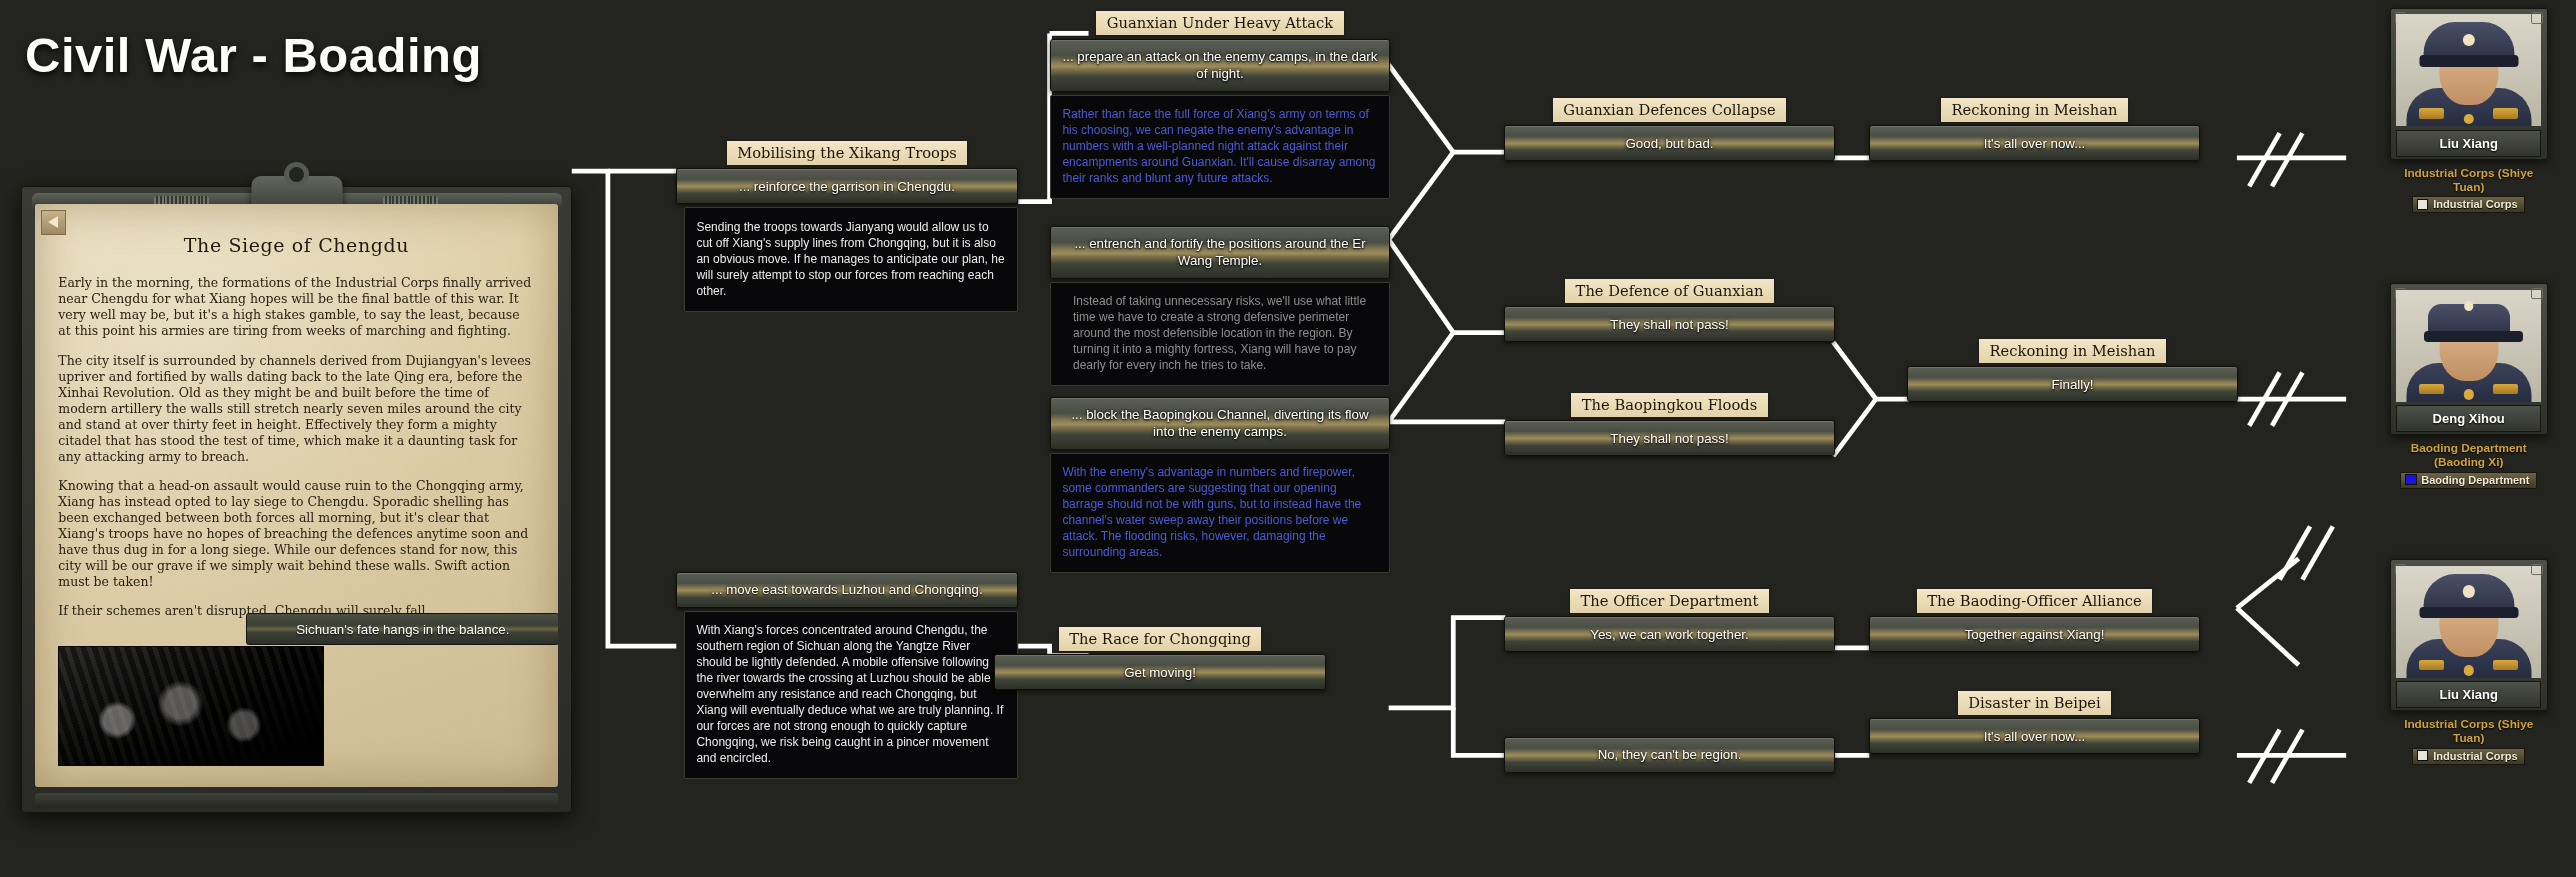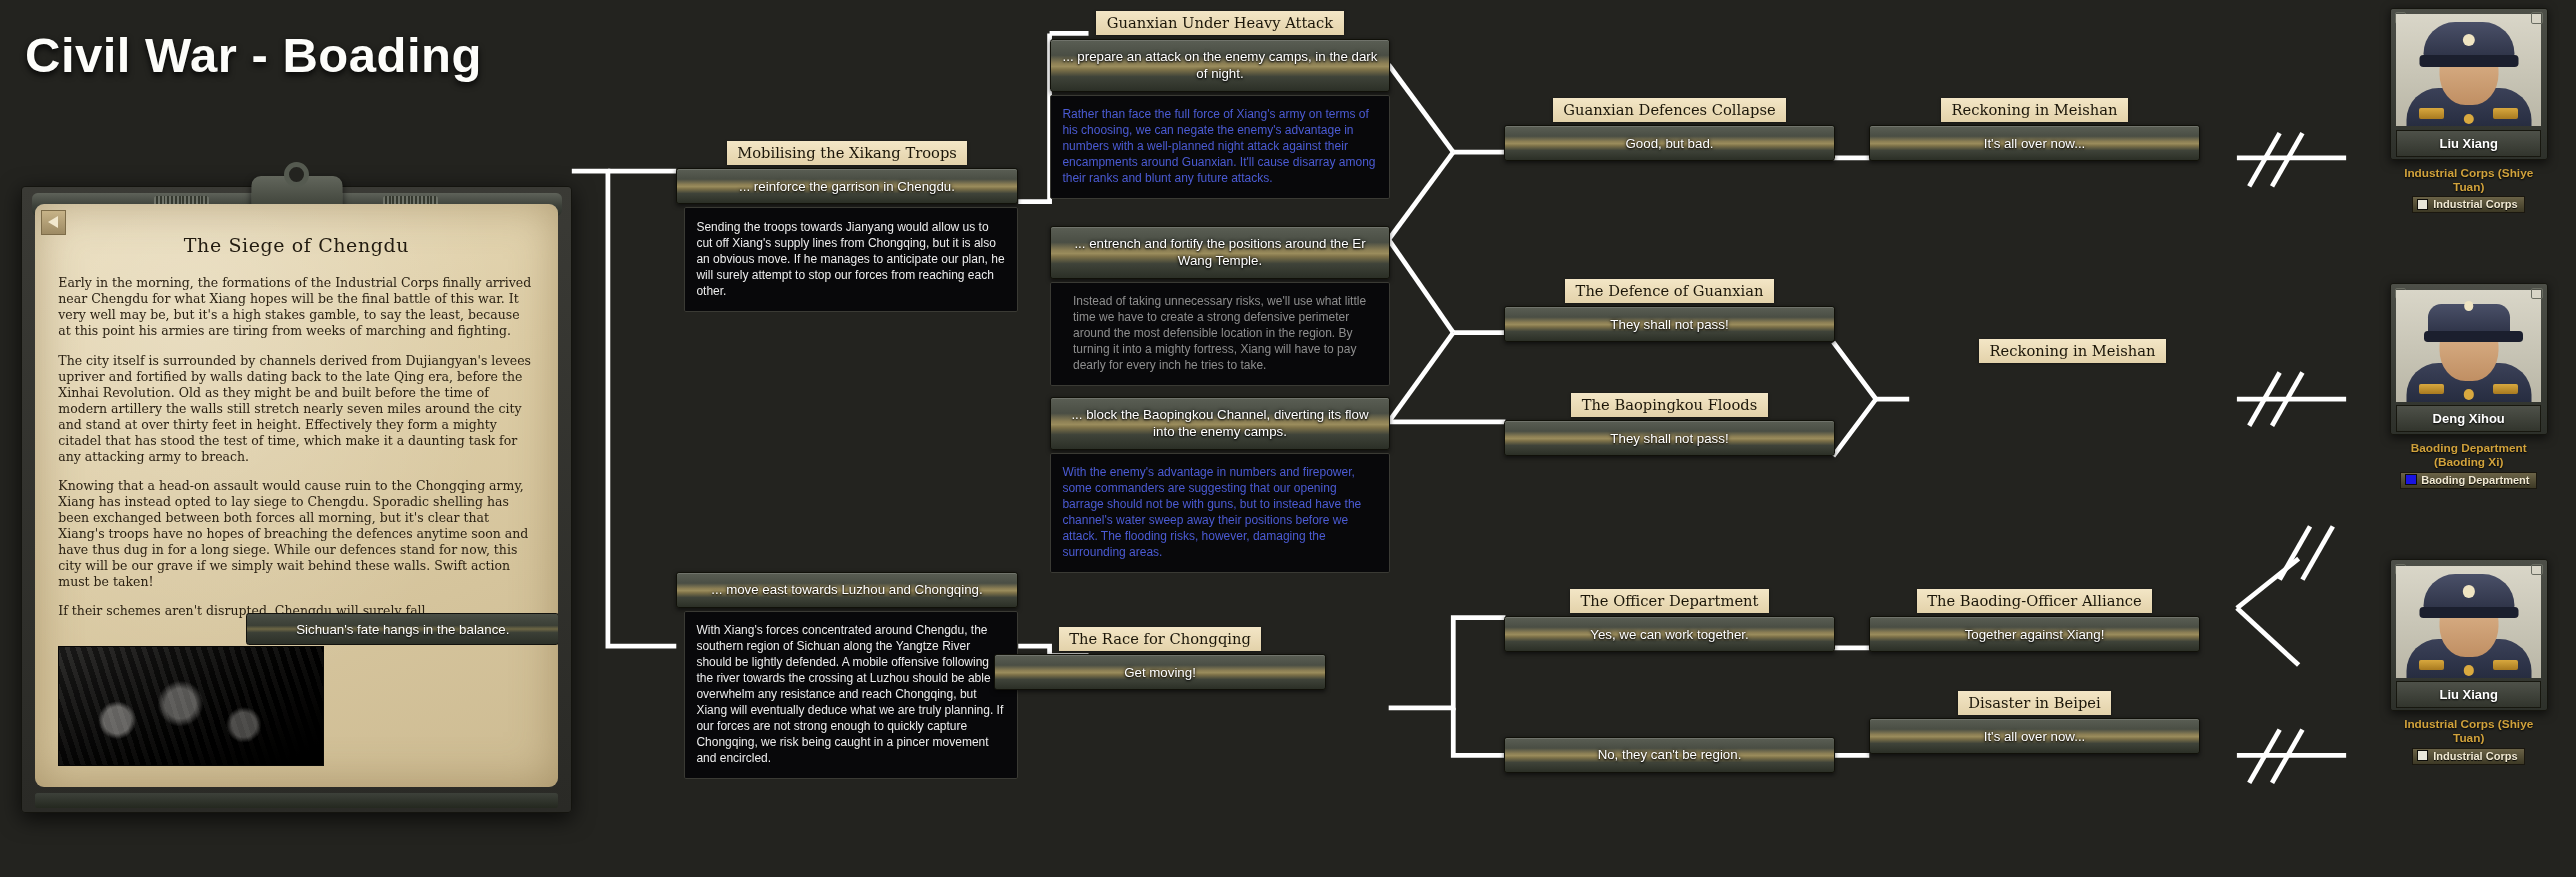--- a/index.html
+++ b/index.html
@@ -51,21 +51,21 @@
   .clip-ring {
     position: absolute; left: 50%; top: -13.3px; transform: translateX(-50%);
     width: 25px; height: 25px; border: 5.7px solid #555a50; border-radius: 50%;
     background: #23231f;
   }
   .paper {
     position: relative; width: 100%; height: 100%;
     background:
       radial-gradient(ellipse at 30% 20%, rgba(255,255,255,.22), rgba(0,0,0,0) 60%),
       linear-gradient(160deg,#e9dcbb 0%, #ddcda6 40%, #cdbb92 100%);
-    border-radius: 9px;
+    border-radius: 3px;
     padding: 17px 23px;
     overflow: hidden;
     box-shadow: inset 0 0 46px rgba(120,95,50,.45);
   }
   .back-arrow {
     position: absolute; left: 5.7px; top: 5.7px;
     width: 25px; height: 25px;
     background: linear-gradient(#c7b388,#9d8a63);
     border: 1.9px solid #7d6c49;
     display: flex; align-items: center; justify-content: center;
@@ -400,20 +400,21 @@
     <div style="text-align:center;">
       <span class="node-title">Reckoning in Meishan</span>
     </div>
     <div class="node-button">It's all over now...</div>
   </div>
 
   <div class="node" style="left:1907px; top:339px; width:331px;">
     <div style="text-align:center;">
       <span class="node-title">Reckoning in Meishan</span>
     </div>
+    <div class="node-button">Finally!</div>
   </div>
 
   <div class="node" style="left:1869px; top:589px; width:331px;">
     <div style="text-align:center;">
       <span class="node-title">The Baoding-Officer Alliance</span>
     </div>
     <div class="node-button">Together against Xiang!</div>
   </div>
 
   <div class="node" style="left:1869px; top:691px; width:331px;">

